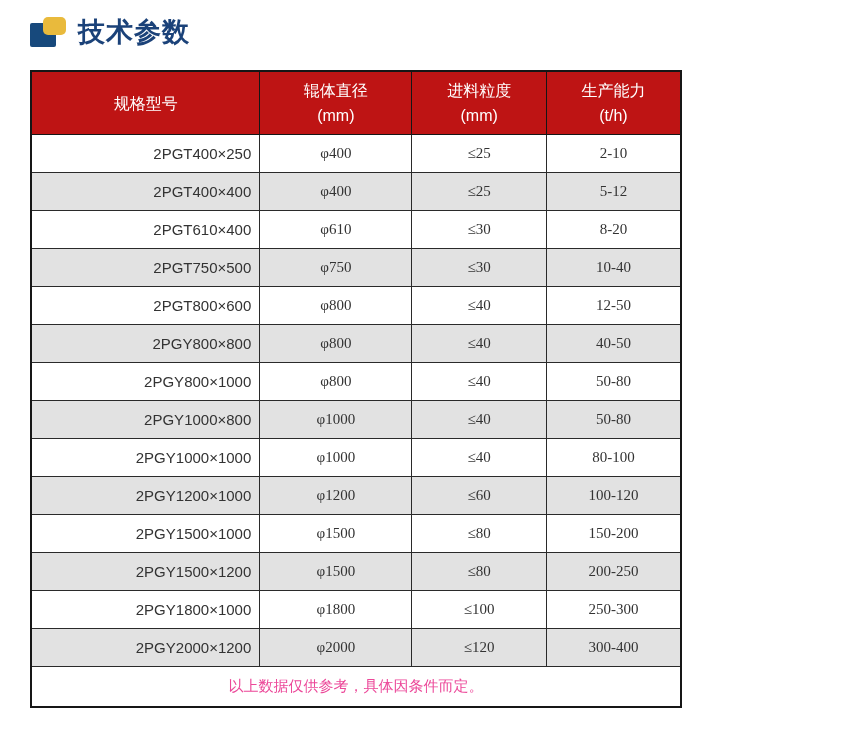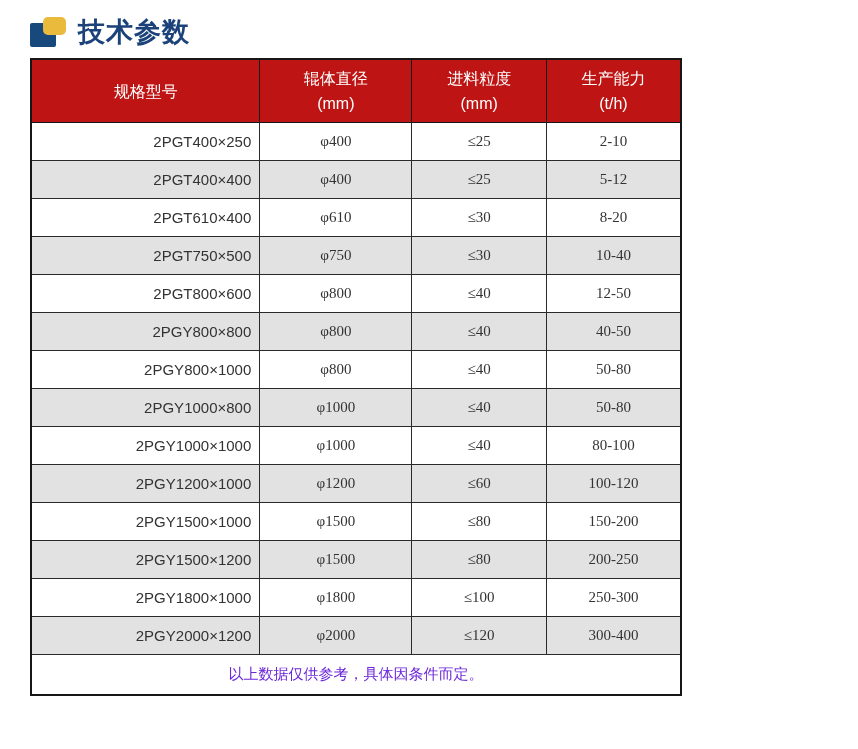--- a/index.html
+++ b/index.html
@@ -15,21 +15,21 @@
     height: 749px;
     padding: 10px 30px 0 30px;
     background: #ffffff;
   }
   
   .section-title {
     display: flex;
     align-items: center;
     gap: 10px;
     height: 44px;
-    margin-bottom: 4px;
+    margin-bottom: 16px;
   }
   .badge-icon {
     position: relative;
     width: 38px;
     height: 30px;
     flex: 0 0 auto;
   }
   .badge-icon .navy-sq {
     position: absolute;
     left: 0; top: 6px;
@@ -84,21 +84,21 @@
     background: #ffffff;
   }
   table.specs tbody tr:nth-child(even) td {
     background: #e2e2e2;
   }
   td.c-model { text-align: right; padding-left: 10px; }
   td.c-num   { text-align: center; font-family: Liberation Serif, serif; }
   table.specs tfoot td {
     text-align: center;
     font-size: 15px;
-    color: #6d28d9;
+    color: #ec4899;
     padding: 10px 8px;
     background: #ffffff;
   }
 </style>
 </head>
 <body>
 
 <div class="page">
 
   <div class="section-title">

